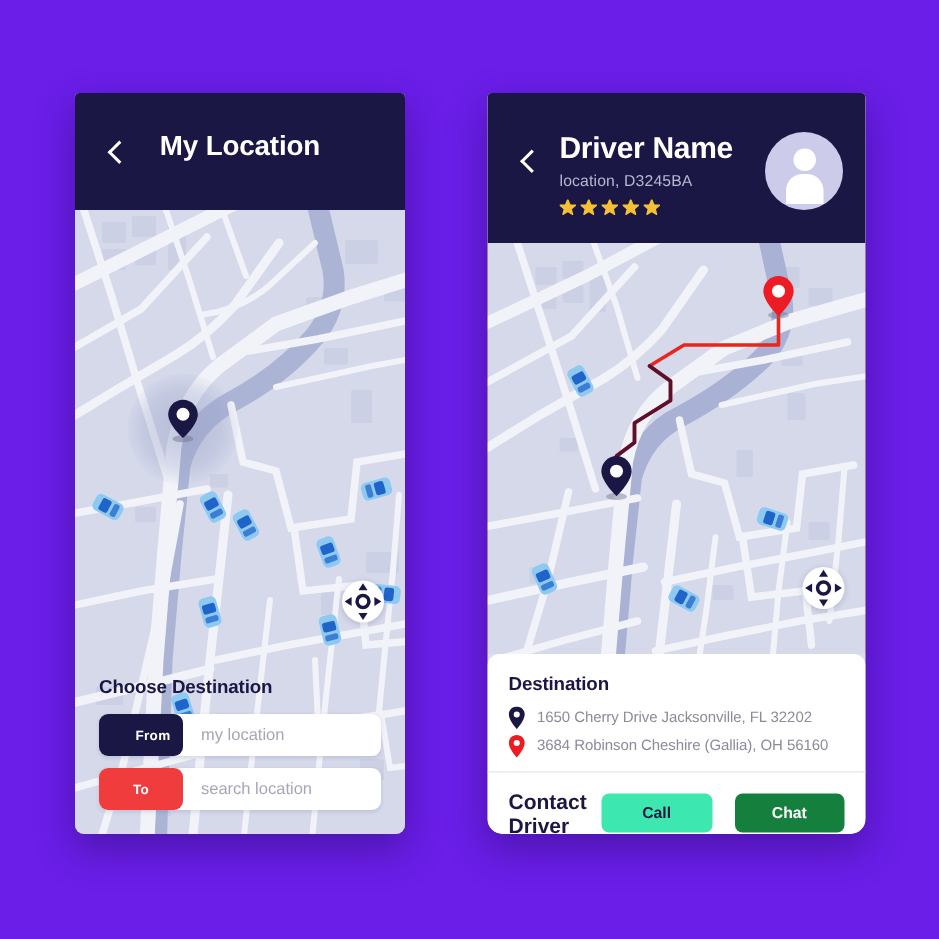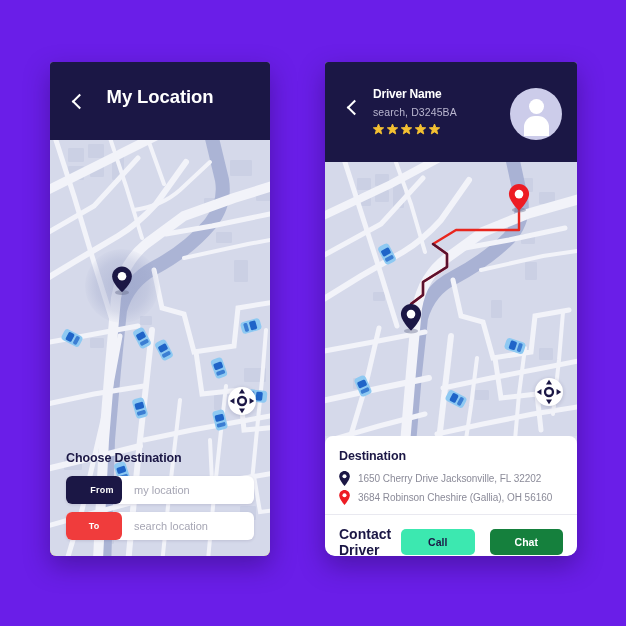--- a/index.html
+++ b/index.html
@@ -76,21 +76,21 @@
     font-weight: bold;
     letter-spacing: -0.1px;
   }
 
   .driver-block {
     position: absolute;
     left: 48px; top: 26px;
   }
   .driver-name {
     color: #ffffff;
-    font-size: 12px;
+    font-size: 20px;
     font-weight: bold;
     letter-spacing: -0.2px;
     line-height: 1.15;
   }
   .driver-sub {
     color: #b9b6cf;
     font-size: 10.5px;
     margin-top: 4px;
     letter-spacing: 0.1px;
   }
@@ -427,21 +427,21 @@
 
   <div class="phone" id="phone-right">
 
     <div class="header" id="header-right">
       <div class="back-btn">
         <span class="chev"></span>
       </div>
 
       <div class="driver-block">
         <div class="driver-name">Driver Name</div>
-        <div class="driver-sub">search, D3245BA</div>
+        <div class="driver-sub">location, D3245BA</div>
         <div class="stars" id="star-rating">
             <svg class="star" width="11" height="11" viewBox="0 0 20 20">
               <polygon points="10.00,0.00 12.59,6.44 19.51,6.91 14.18,11.36 15.88,18.09 10.00,14.40 4.12,18.09 5.82,11.36 0.49,6.91 7.41,6.44" fill="#f5c132" stroke="#f5c132" stroke-width="1.6" stroke-linejoin="round"></polygon>
             </svg>
             <svg class="star" width="11" height="11" viewBox="0 0 20 20">
               <polygon points="10.00,0.00 12.59,6.44 19.51,6.91 14.18,11.36 15.88,18.09 10.00,14.40 4.12,18.09 5.82,11.36 0.49,6.91 7.41,6.44" fill="#f5c132" stroke="#f5c132" stroke-width="1.6" stroke-linejoin="round"></polygon>
             </svg>
             <svg class="star" width="11" height="11" viewBox="0 0 20 20">
               <polygon points="10.00,0.00 12.59,6.44 19.51,6.91 14.18,11.36 15.88,18.09 10.00,14.40 4.12,18.09 5.82,11.36 0.49,6.91 7.41,6.44" fill="#f5c132" stroke="#f5c132" stroke-width="1.6" stroke-linejoin="round"></polygon>
             </svg>

